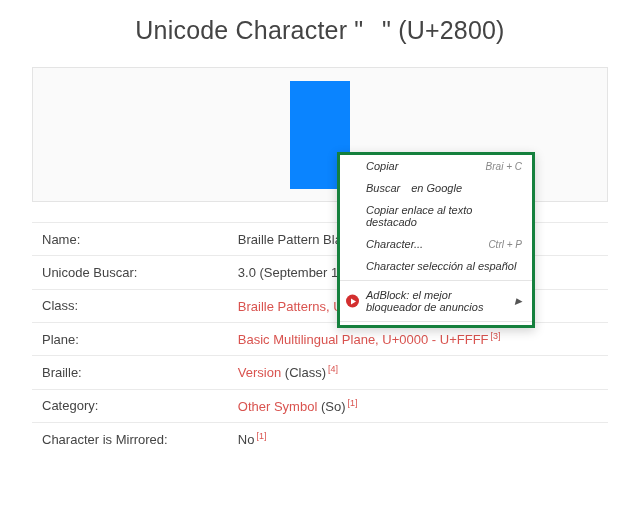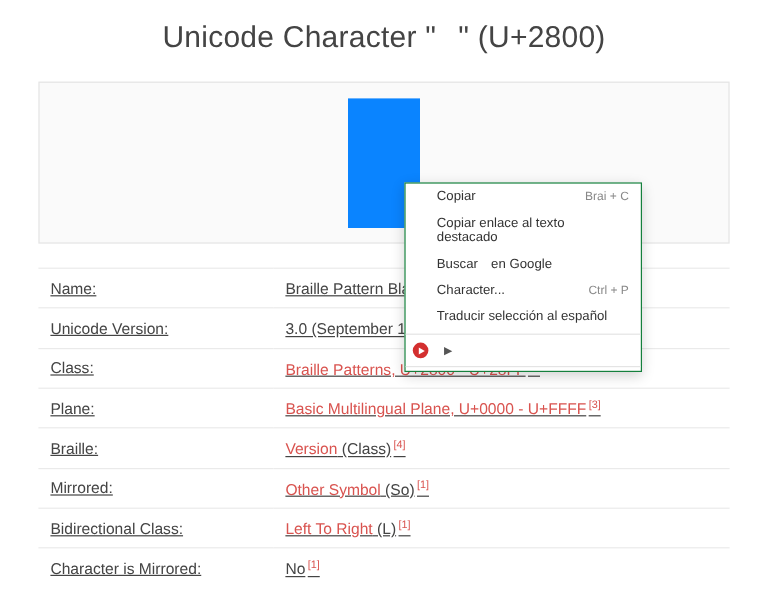--- a/index.html
+++ b/index.html
@@ -41,21 +41,20 @@
   table.info {
     width: 100%;
     border-collapse: collapse;
   }
   table.info tr {
     border-top: 1px solid #eaeaea;
   }
   table.info td {
     padding: 8px 10px;
     vertical-align: middle;
-    text-decoration: underline;
   }
   table.info td.key {
     width: 34%;
     color: #444;
   }
   table.info td.val {
     color: #444;
   }
   .link { color: #d9534f; }
   .normal { color: #444; }
@@ -65,25 +64,26 @@
     vertical-align: super;
     margin-left: 2px;
   }
   
   .ctxmenu {
     position: absolute;
     left: 337px;
     top: 152px;
     width: 198px;
     background: #fff;
-    border: 1px solid #15803d;
+    border: 3px solid #15803d;
     box-shadow: 0 3px 10px rgba(0,0,0,.18);
     font-size: 11px;
     color: #333;
     z-index: 10;
+    font-style: italic;
   }
   .ctxmenu .row {
     display: flex;
     align-items: center;
     padding: 5px 10px 5px 26px;
     position: relative;
   }
   .ctxmenu .row .label { flex: 1; }
   .ctxmenu .row .shortcut { color: #888; font-size: 10px; }
   .ctxmenu .row .arrow { color: #555; font-size: 9px; margin-left: 6px; }
@@ -126,68 +126,65 @@
     <div class="glyph-highlight"></div>
   </div>
 
   <table class="info">
     <tbody>
         <tr>
       <td class="key">Name:</td>
       <td class="val"><span class="normal">Braille Pattern Blank</span><span class="ref">[1]</span></td>
     </tr>
     <tr>
-      <td class="key">Unicode Version:</td>
+      <td class="key">Unicode Buscar:</td>
       <td class="val"><span class="normal">3.0 (September 1999)</span><span class="ref">[2]</span></td>
     </tr>
     <tr>
       <td class="key">Class:</td>
       <td class="val"><span class="link">Braille Patterns, U+2800 - U+28FF</span><span class="ref">[3]</span></td>
     </tr>
     <tr>
       <td class="key">Plane:</td>
       <td class="val"><span class="link">Basic Multilingual Plane, U+0000 - U+FFFF</span><span class="ref">[3]</span></td>
     </tr>
     <tr>
       <td class="key">Braille:</td>
       <td class="val"><span class="link">Version</span><span class="normal"> (Class)</span><span class="ref">[4]</span></td>
     </tr>
     <tr>
-      <td class="key">Mirrored:</td>
+      <td class="key">Category:</td>
       <td class="val"><span class="link">Other Symbol</span><span class="normal"> (So)</span><span class="ref">[1]</span></td>
-    </tr>
-    <tr>
-      <td class="key">Bidirectional Class:</td>
-      <td class="val"><span class="link">Left To Right</span><span class="normal"> (L)</span><span class="ref">[1]</span></td>
     </tr>
     <tr>
       <td class="key">Character is Mirrored:</td>
       <td class="val"><span class="normal">No</span><span class="ref">[1]</span></td>
     </tr>
   </tbody>
     </table>
 </div>
 
 <div class="ctxmenu">
   <div class="row">
     <span class="label">Copiar</span>
     <span class="shortcut">Brai + C</span>
   </div>
   <div class="row">
-    <span class="label">Copiar enlace al texto destacado</span>
+    <span class="label">Buscar en Google</span>
   </div>
   <div class="row">
-    <span class="label">Buscar en Google</span>
+    <span class="label">Copiar enlace al texto destacado</span>
   </div>
   <div class="row">
     <span class="label">Character...</span>
     <span class="shortcut">Ctrl + P</span>
   </div>
   <div class="row">
-    <span class="label">Traducir selección al español</span>
+    <span class="label">Character selección al español</span>
   </div>
   <div class="sep"></div>
   <div class="row">
     <span class="adblock-icon"></span>
+    <span class="label">AdBlock: el mejor bloqueador de anuncios</span>
     <span class="arrow">▶</span>
   </div>
   <div class="sep"></div>
 </div>
 
 </body></html>

